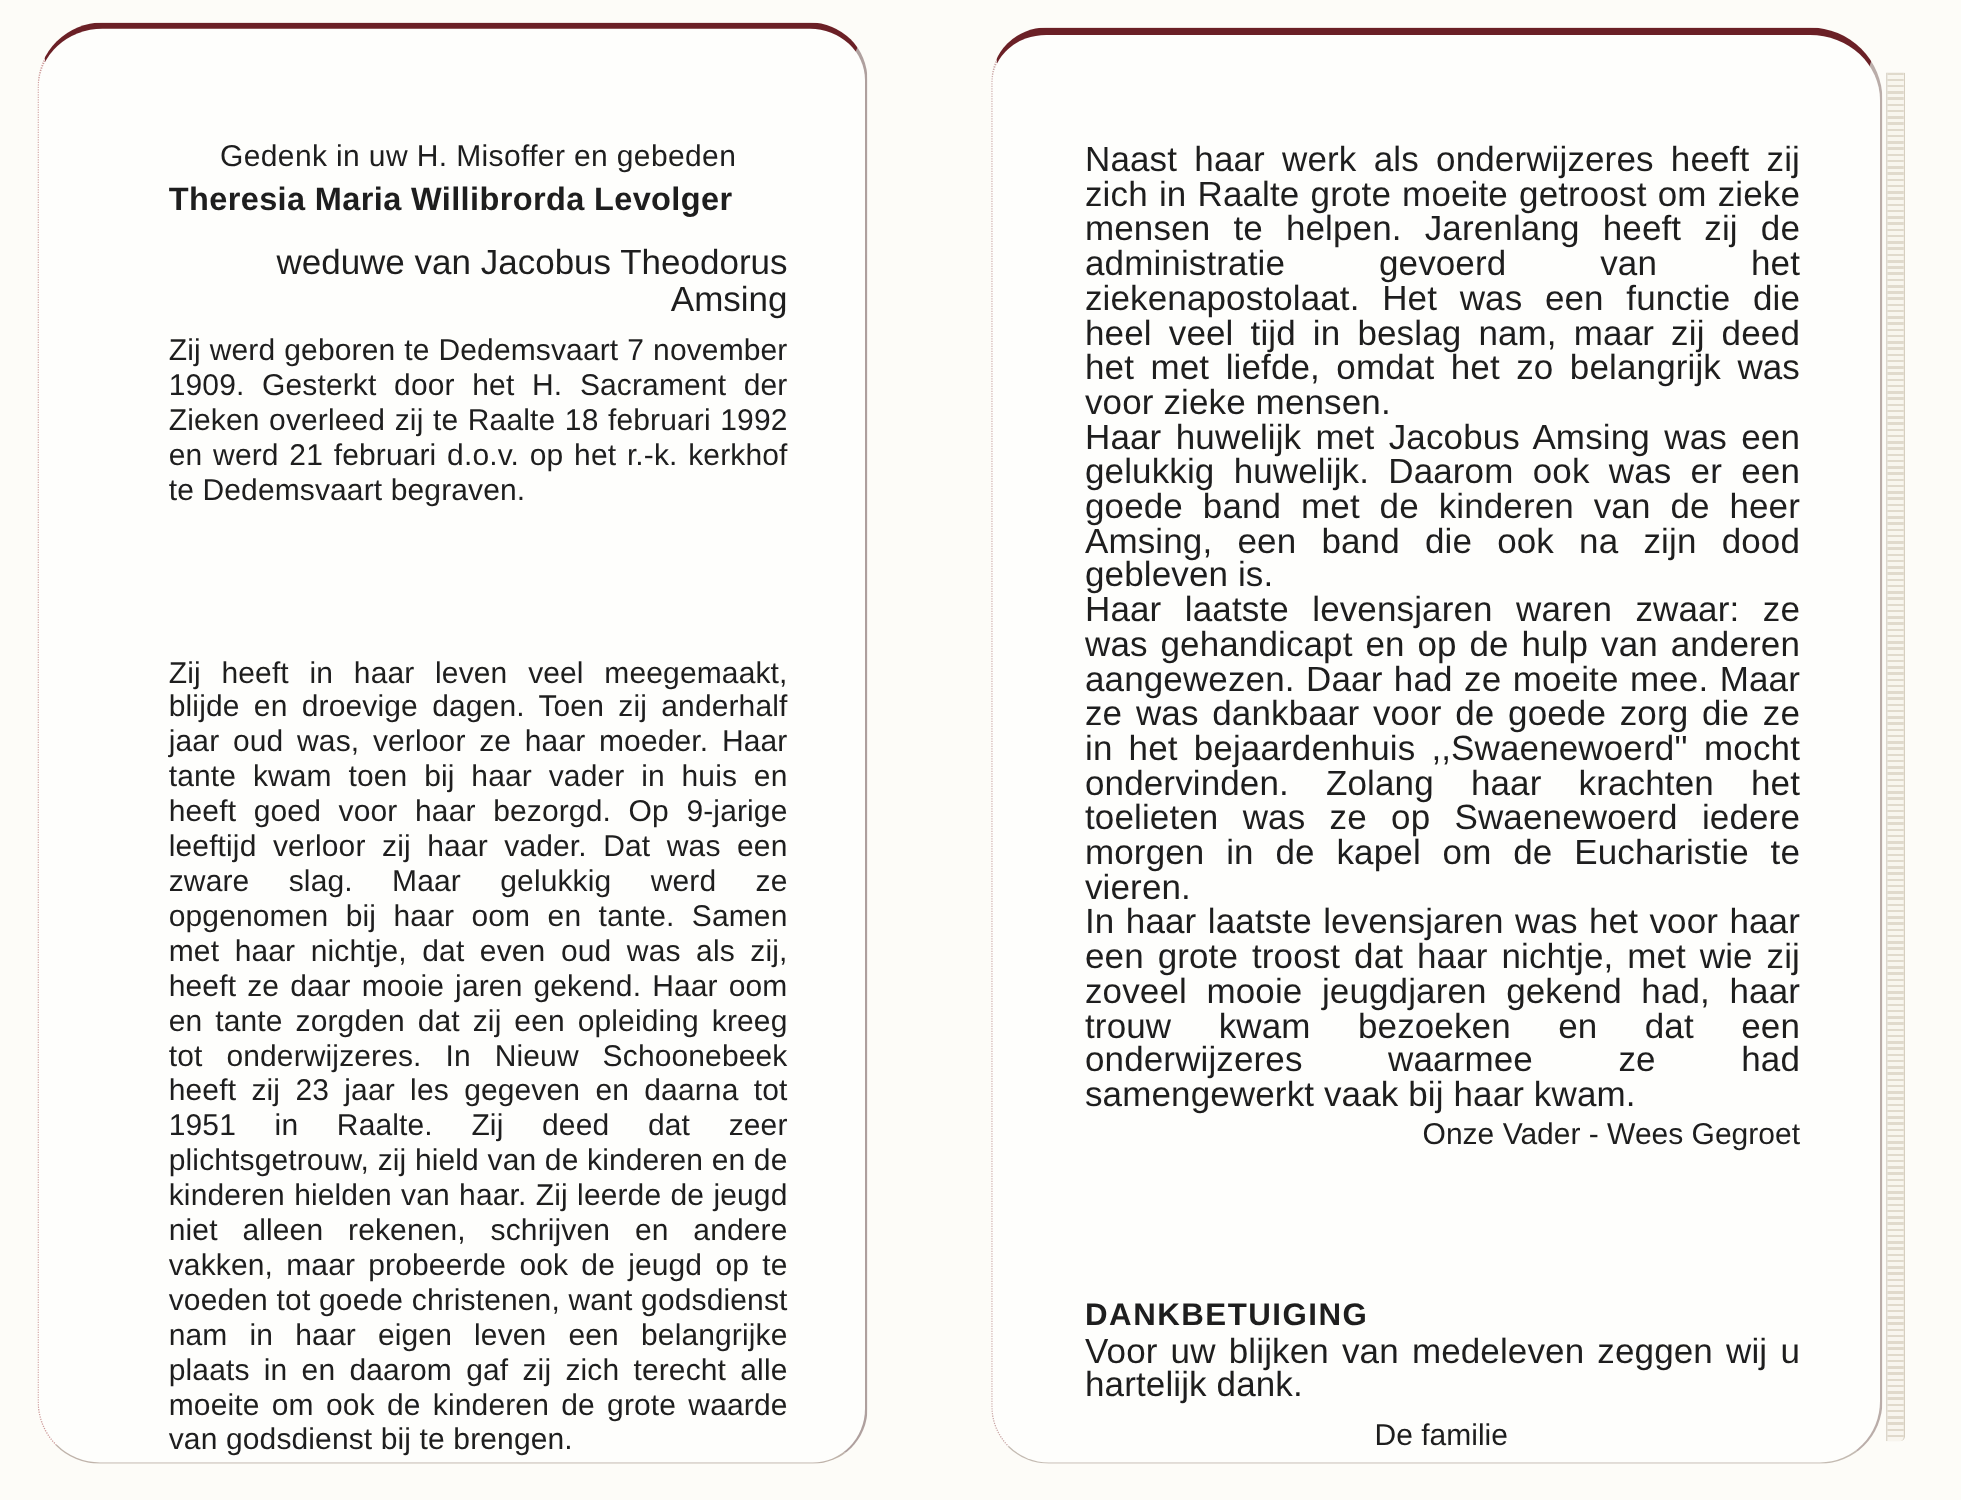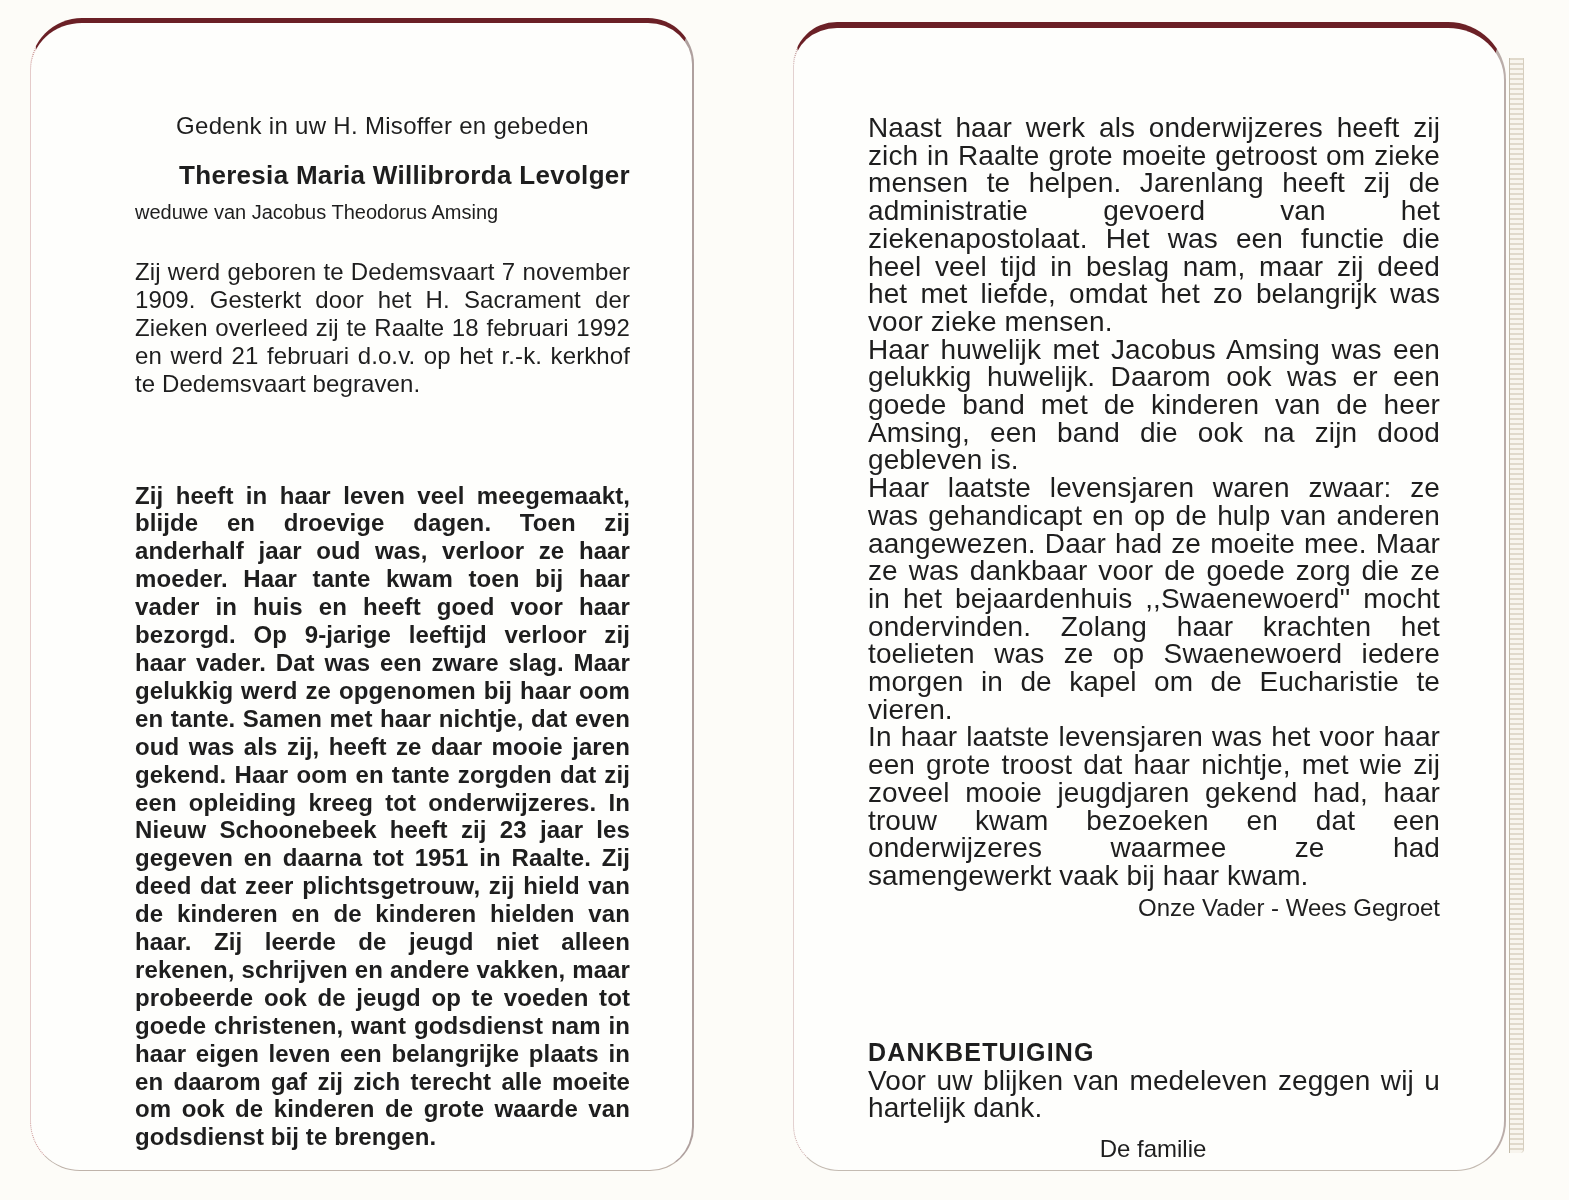--- a/index.html
+++ b/index.html
@@ -70,42 +70,42 @@
   .page-left .content  { padding: 88px 62px 0 104px; }
   .page-right .content { padding: 86px 64px 0 74px; }
 
   .dedication {
     text-align: center;
     font-size: 24px;
     line-height: 30px;
     letter-spacing: 0.3px;
   }
   .deceased-name {
-    text-align: right;
+    text-align: left;
     font-size: 26px;
     line-height: 32px;
     font-weight: 700;
     letter-spacing: 0.3px;
-    margin-top: 18px;
+    margin-top: 2px;
   }
   .widow-line {
-    text-align: left;
-    font-size: 20px;
+    text-align: right;
+    font-size: 28px;
     line-height: 30px;
-    margin-top: 6px;
+    margin-top: 20px;
   }
   p.para {
     margin: 0;
     text-align: justify;
     font-size: 24px;
     line-height: 27.9px;
     letter-spacing: 0.1px;
   }
-  .page-left p.para-birth { margin-top: 31px; }
-  .page-left p.para-life  { margin-top: 84px; font-weight: bold; }
+  .page-left p.para-birth { margin-top: 12px; }
+  .page-left p.para-life  { margin-top: 118px; }
 
   .page-right p.para { font-size: 28px; line-height: 27.7px; }
 
   .prayer-line {
     text-align: right;
     font-size: 24px;
     line-height: 28px;
     margin-top: 4px;
   }
   .thanks-heading {

